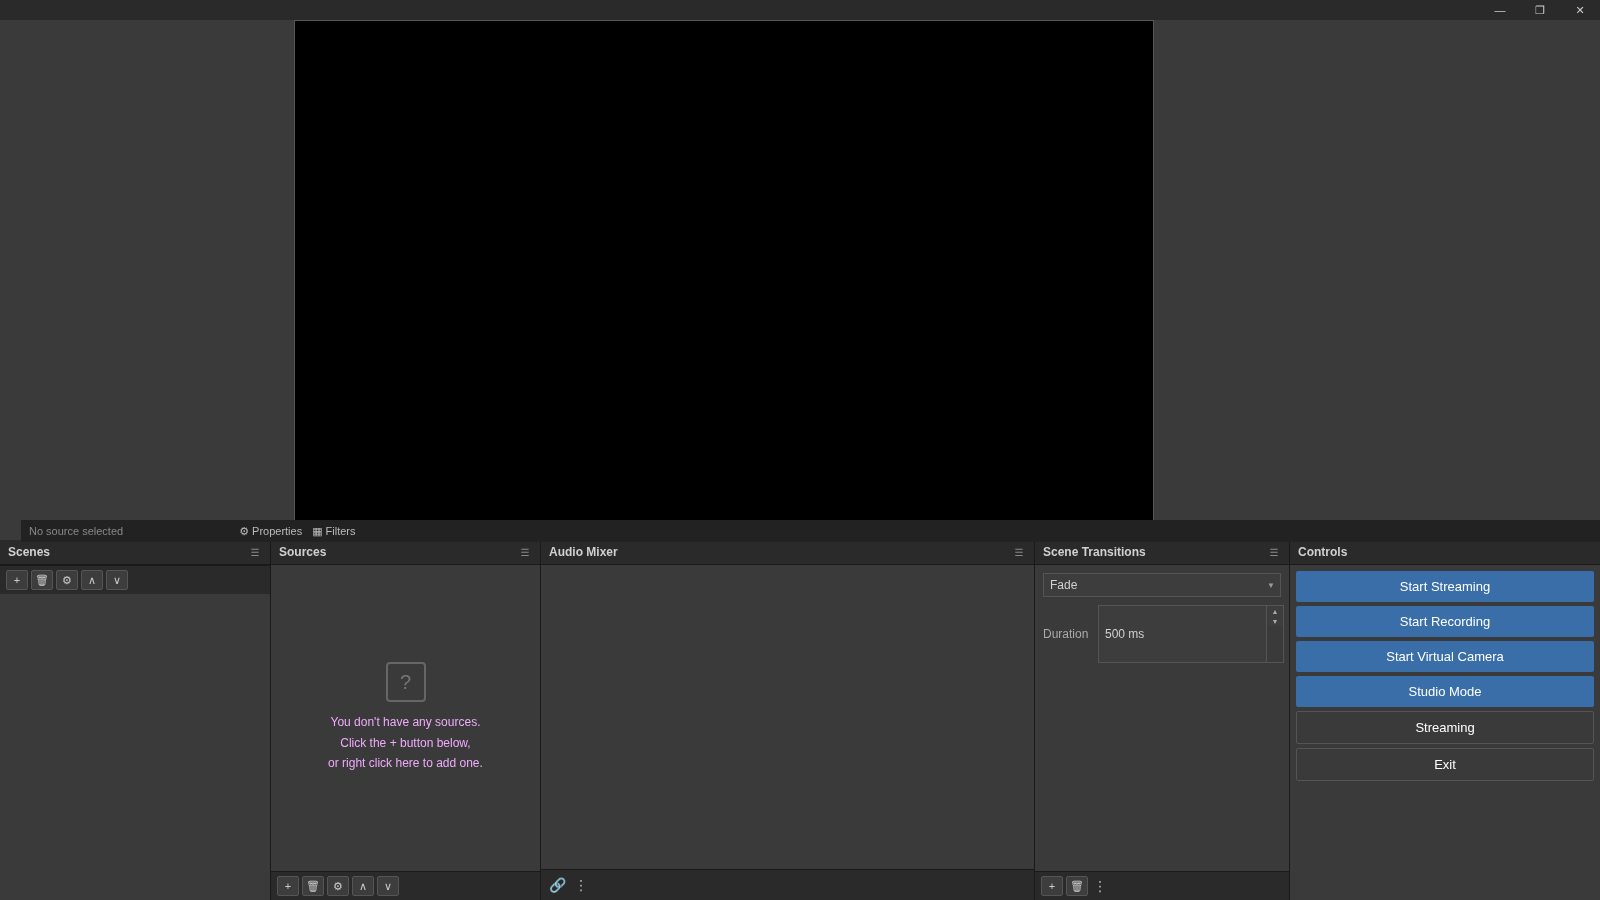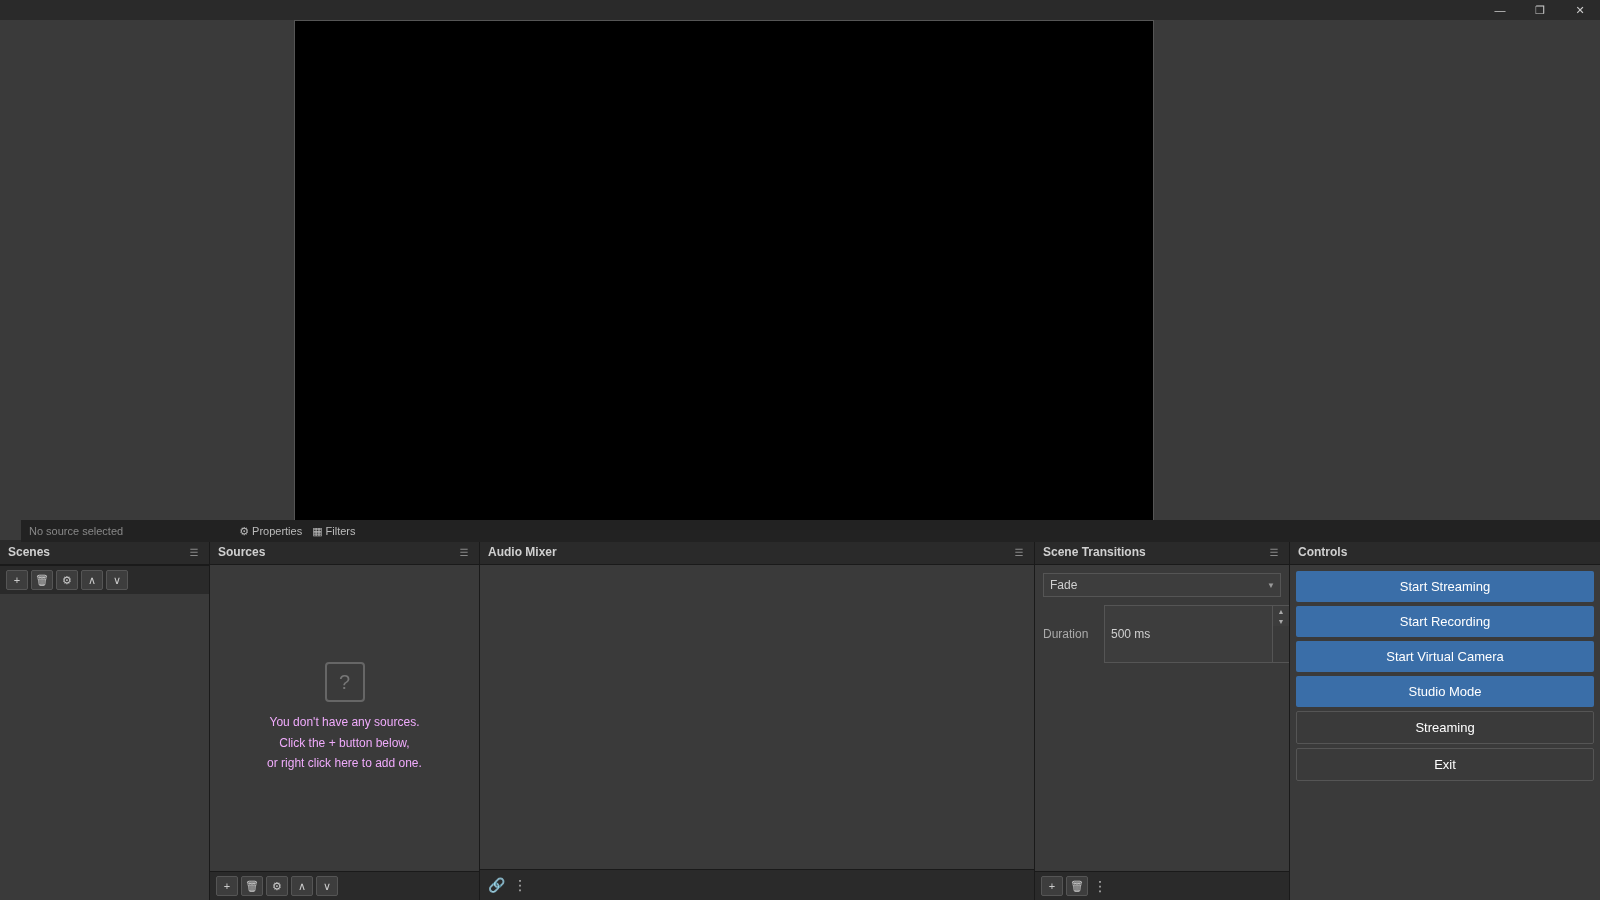--- a/index.html
+++ b/index.html
@@ -119,21 +119,20 @@
       border: 1px solid #555;
       color: #d0d0d0;
       padding: 4px 22px 4px 6px;
       font-size: 12px;
       appearance: none;
       cursor: pointer;
     }
     .duration-row {
       display: flex;
       align-items: center;
-      gap: 6px;
     }
     .duration-label {
       color: #aaa;
       font-size: 12px;
       min-width: 55px;
     }
     .duration-input-wrapper {
       flex: 1;
       position: relative;
       display: flex;
@@ -183,21 +182,21 @@
       position: absolute;
       top: 540px;
       left: 0;
       right: 0;
       bottom: 0;
       display: flex;
       flex-direction: row;
     }
 
     .scenes-section {
-      width: 210px;
+      width: 271px;
       border-right: 1px solid #1a1a1a;
       display: flex;
       flex-direction: column;
       overflow: hidden;
     }
     .section-header {
       display: flex;
       align-items: center;
       justify-content: space-between;
       padding: 5px 8px;

